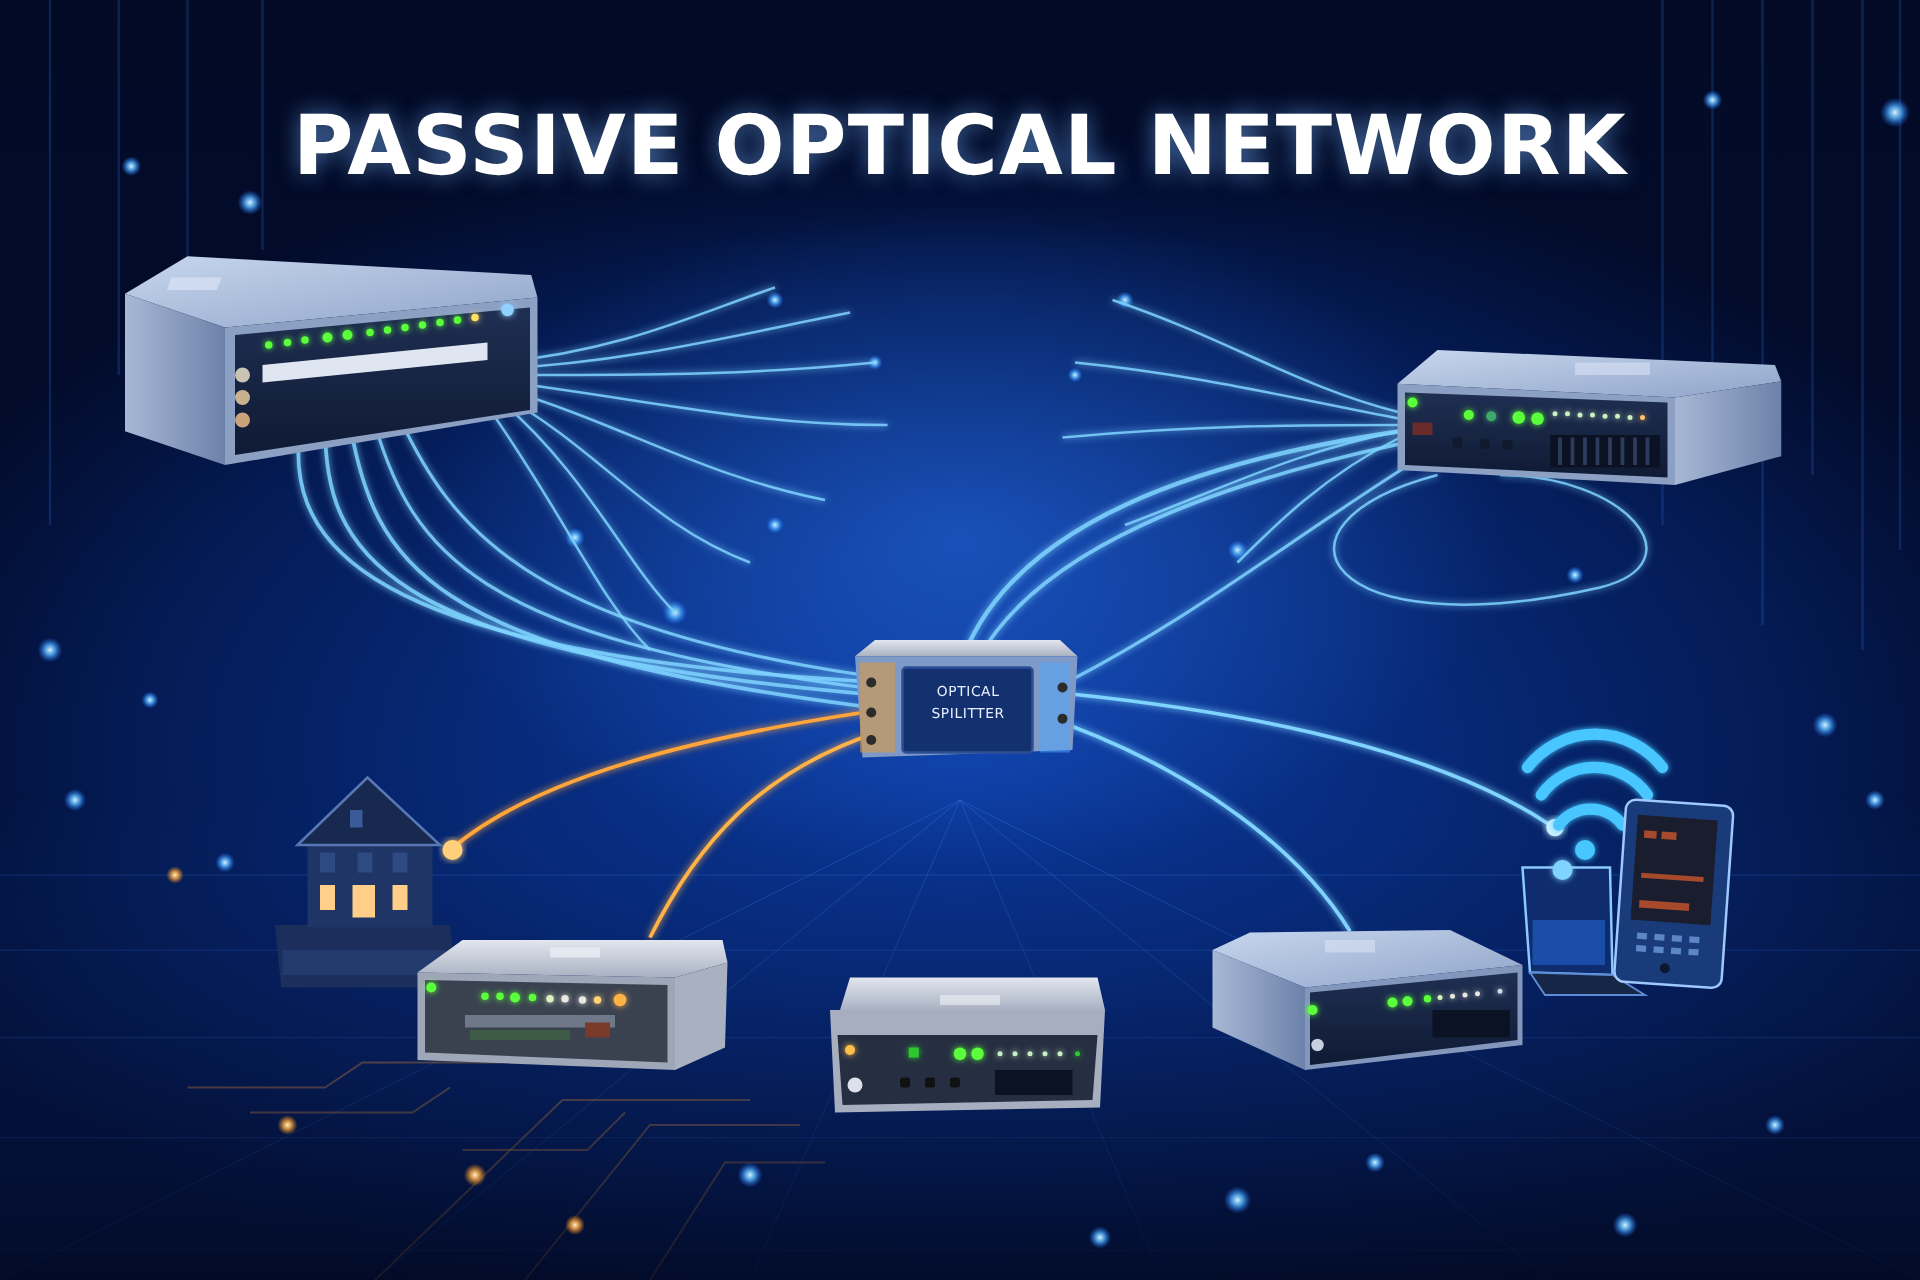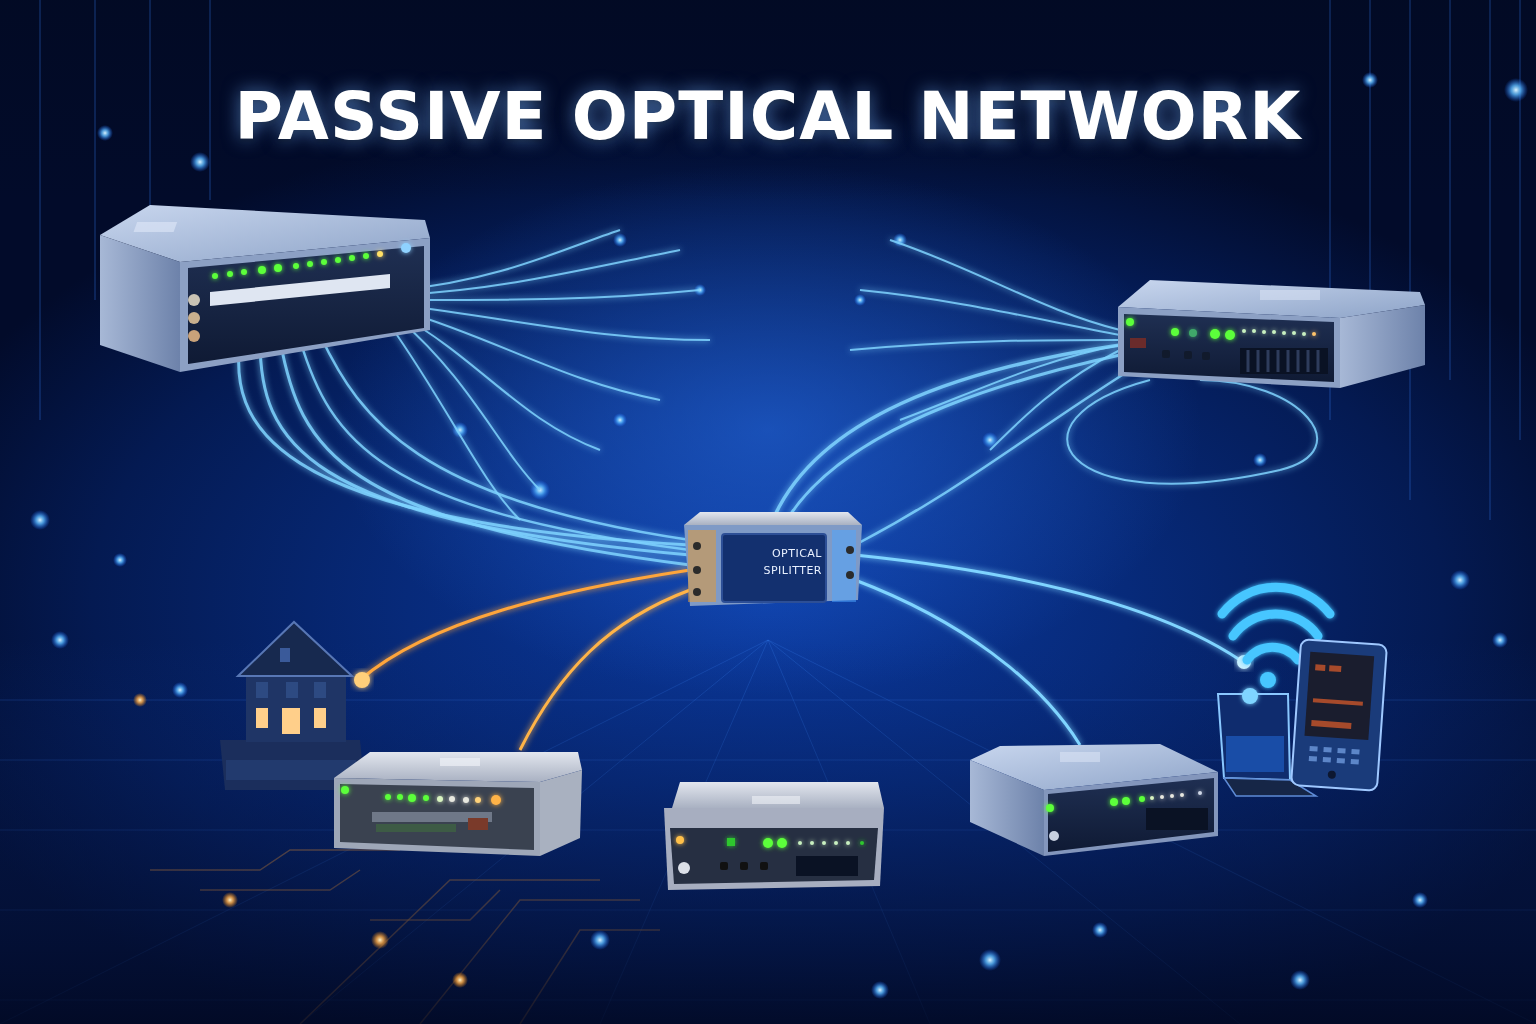--- a/index.html
+++ b/index.html
@@ -5,21 +5,21 @@
   html,body{margin:0;padding:0;}
   body{width:1536px;height:1024px;overflow:hidden;background:#041033;font-family:"Liberation Sans",sans-serif;}
   #stage{position:relative;width:1536px;height:1024px;overflow:hidden;
     background:
       radial-gradient(ellipse 620px 380px at 768px 430px, rgba(40,110,230,0.55), rgba(10,40,120,0) 70%),
       radial-gradient(ellipse 900px 500px at 768px 600px, #0b3aa0 0%, #072a7a 40%, #041a52 75%, #020b2a 100%);}
   svg.layer{position:absolute;left:0;top:0;}
   .title{position:absolute;left:0;top:78px;width:1536px;text-align:center;color:#ffffff;
     font-family:"DejaVu Sans",sans-serif;font-weight:bold;font-size:66px;letter-spacing:1px;
     text-shadow:0 0 18px rgba(120,180,255,0.6),0 2px 4px rgba(0,0,0,0.5);}
-  .splitter-label{position:absolute;left:727px;top:545px;width:95px;text-align:right;color:#e8f0ff;
+  .splitter-label{position:absolute;left:727px;top:545px;width:95px;text-align:center;color:#e8f0ff;
     font-family:"DejaVu Sans",sans-serif;font-size:11px;line-height:17px;letter-spacing:0.5px;}
 </style>
 </head>
 <body>
 
 <div id="stage">
 
   <svg class="layer" width="1536" height="1024">
     <defs>
       <radialGradient id="dot" cx="50%" cy="50%" r="50%">

